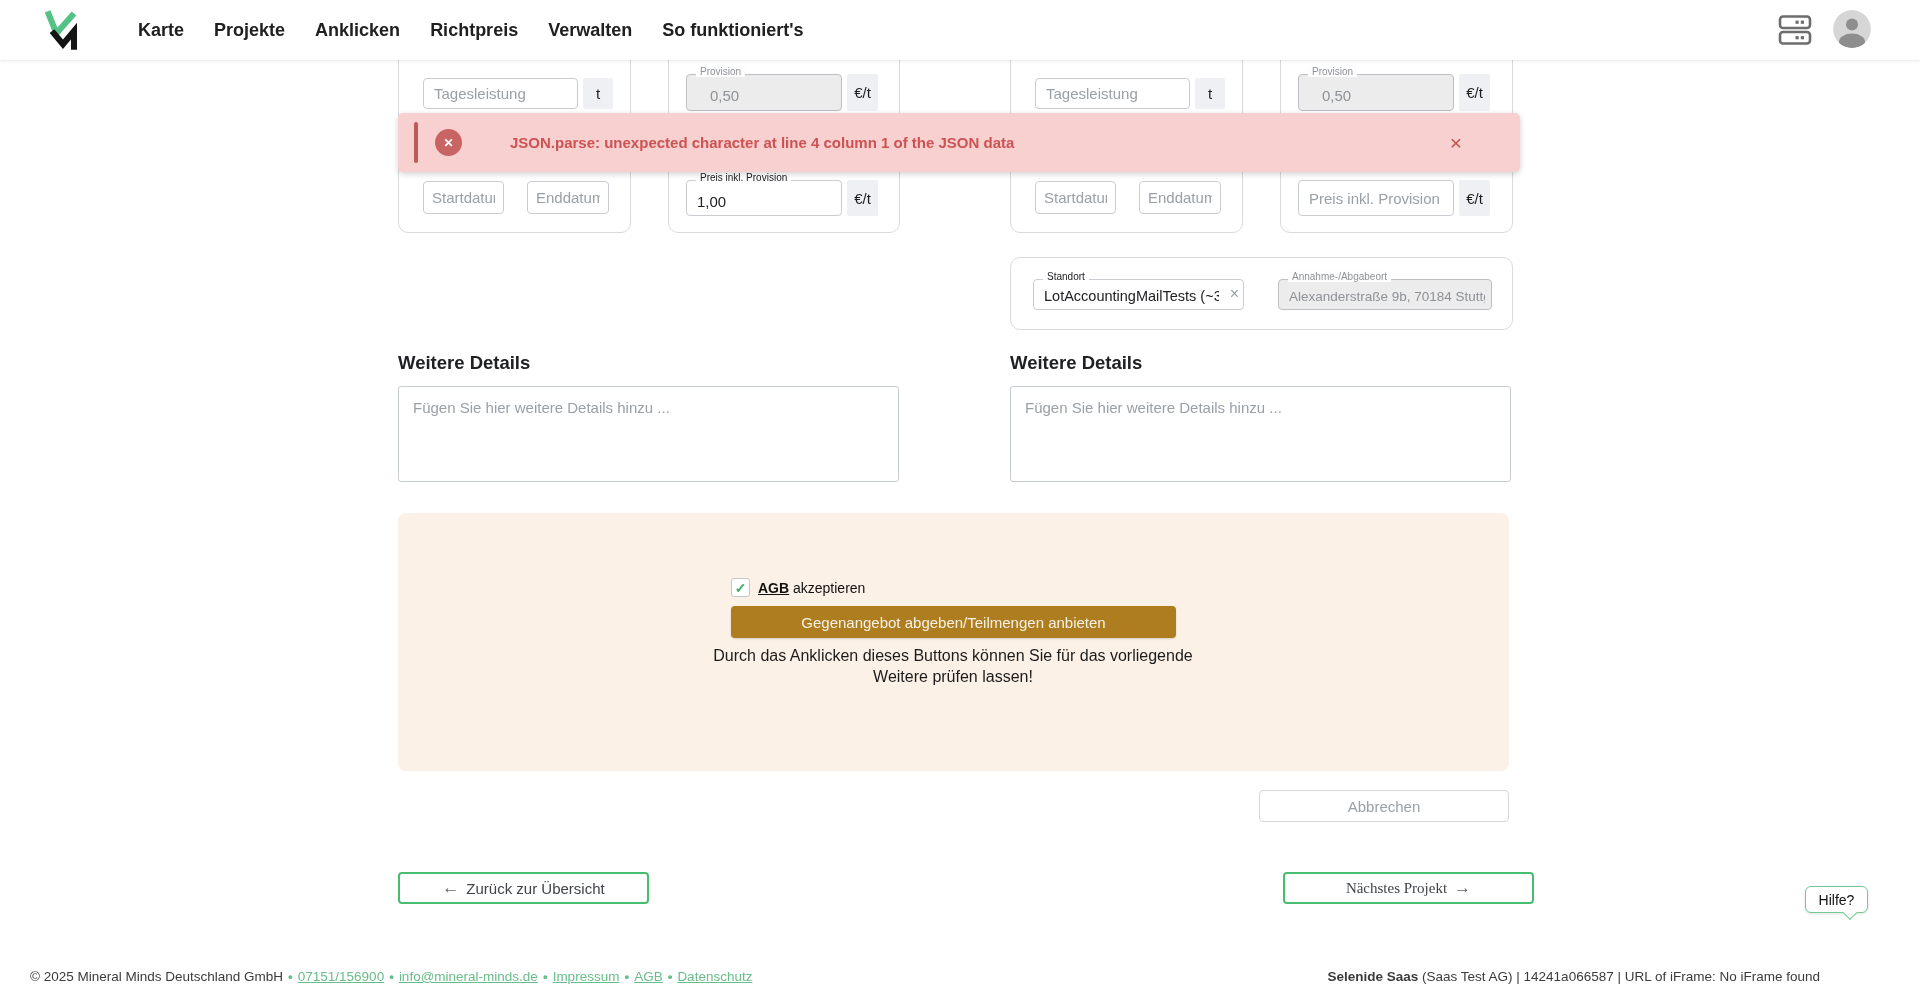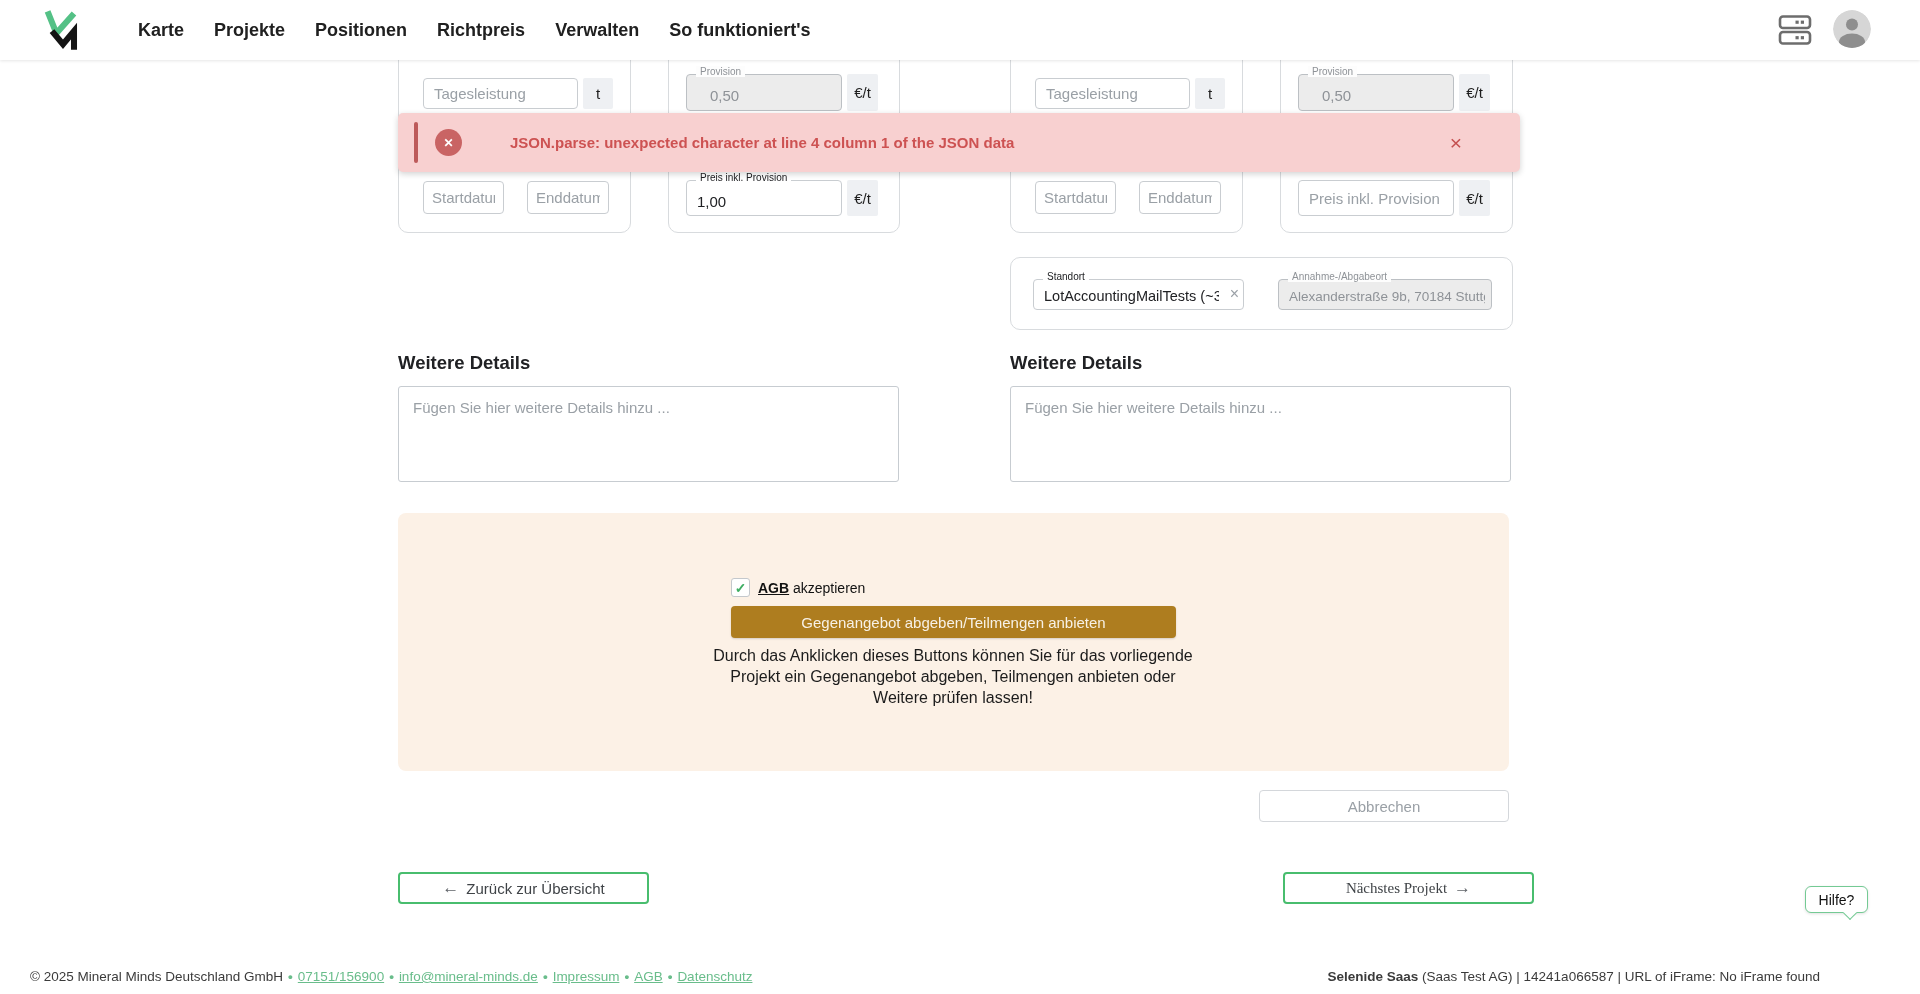--- a/index.html
+++ b/index.html
@@ -106,21 +106,21 @@
   <div class="header">
     <div class="logo">
       <svg width="38" height="44" viewBox="0 0 34 40">
         <polyline points="3,3 11,23 27,5" fill="none" stroke="#54c186" stroke-width="5.5"></polyline>
         <polyline points="7,21 17,33 27,21 27,38" fill="none" stroke="#141414" stroke-width="5.5"></polyline>
       </svg>
     </div>
     <div class="nav">
       <span class="nav-item">Karte</span>
       <span class="nav-item">Projekte</span>
-      <span class="nav-item">Positionen</span>
+      <span class="nav-item">Anklicken</span>
       <span class="nav-item">Richtpreis</span>
       <span class="nav-item">Verwalten</span>
       <span class="nav-item">So funktioniert's</span>
     </div>
     <div class="hdr-icon" style="left:1778px;">
       <svg width="34" height="32" viewBox="0 0 34 32">
         <rect x="2" y="2.5" width="30" height="11.5" rx="3" fill="#fff" stroke="#6d6d6d" stroke-width="2.6"></rect>
         <rect x="2" y="18" width="30" height="11.5" rx="3" fill="#fff" stroke="#6d6d6d" stroke-width="2.6"></rect>
         <rect x="17.5" y="6.6" width="3.2" height="3.2" fill="#6d6d6d"></rect>
         <rect x="22.8" y="6.6" width="3.2" height="3.2" fill="#6d6d6d"></rect>
@@ -205,21 +205,20 @@
         <span>✓</span>
       </div>
       <div class="agb-label">
         <b>AGB</b>
         <span>akzeptieren</span>
       </div>
     </div>
     <button class="gold-btn">Gegenangebot abgeben/Teilmengen anbieten</button>
     <div class="offer-desc-abs">
       <div>Durch das Anklicken dieses Buttons können Sie für das vorliegende</div>
-      <div>Projekt ein Gegenangebot abgeben, Teilmengen anbieten oder</div>
       <div>Weitere prüfen lassen!</div>
     </div>
   </div>
 
   <button class="btn-cancel">Abbrechen</button>
 
   <div class="btn-green" style="left:398px; top:872px;">
     <span class="arrow">←</span>
     <span>Zurück zur Übersicht</span>
   </div>

